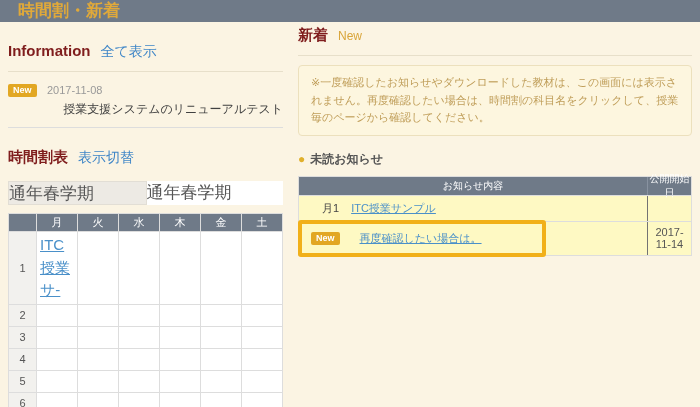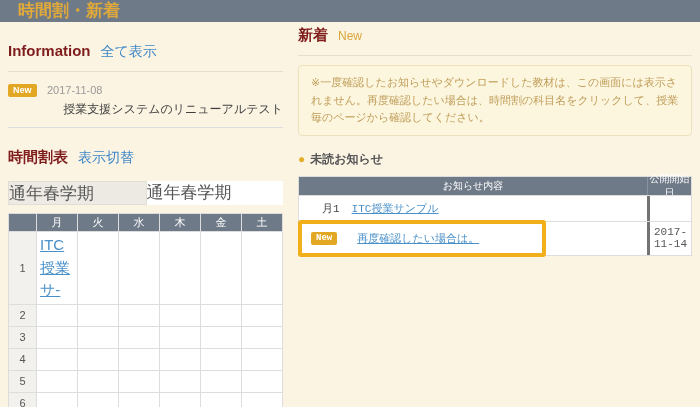--- a/index.html
+++ b/index.html
@@ -107,29 +107,29 @@
     border-radius: 4px;
     padding: 8px 12px;
     font-size: 11px;
     line-height: 1.6;
     color: #bf9d58;
   }
   .unread-head { margin-top: 15px; font-size: 12px; font-weight: bold; color: #555; }
   .unread-head .bullet { color: #e0b02c; font-size: 12px; margin-right: 5px; }
 
   
-  .ntable { margin-top: 8px; border: 1px solid #ddd; background: #ffffff; font-family: Liberation Mono, monospace; }
+  .ntable { margin-top: 8px; border: 1px solid #ddd; background: #fef9c3; }
   .nrow { display: flex; align-items: center; position: relative; }
   .nrow + .nrow { border-top: 1px solid #ddd; }
   .nhead { background: #6f7a88; color: #fff; font-size: 10px; height: 18px; border-top: none !important; }
   .ncol-content { flex: 1; display: flex; align-items: center; }
   .ncol-date { width: 44px; text-align: center; align-self: stretch; display: flex; align-items: center; justify-content: center; }
   .nhead .ncol-content { justify-content: center; }
   .nhead .ncol-date { border-left: 1px solid #8892a0; }
-  .nrow:not(.nhead) .ncol-date { border-left: 3px solid #737373; font-size: 11px; color: #555; }
+  .nrow:not(.nhead) .ncol-date { border-left: 1px solid #737373; font-size: 11px; color: #555; }
   .nrow-1 { height: 26px; }
   .nrow-2 { height: 34px; }
   .nrow-1 .ncol-content { padding-left: 8px; }
   .nrow-2 .ncol-content { padding-left: 12px; }
   .prefix { font-size: 11px; color: #444; margin-right: 12px; margin-left: 15px; }
   .nlink { font-size: 11px; color: #4a90c9; text-decoration: underline; cursor: pointer; }
   .nrow-2 .nlink { margin-left: 20px; }
   .highlight-overlay {
     position: absolute;
     left: -1px;

